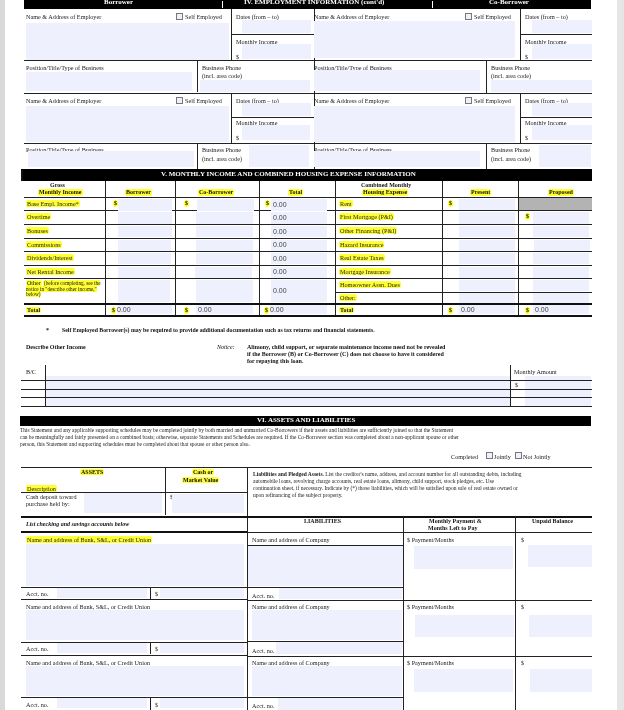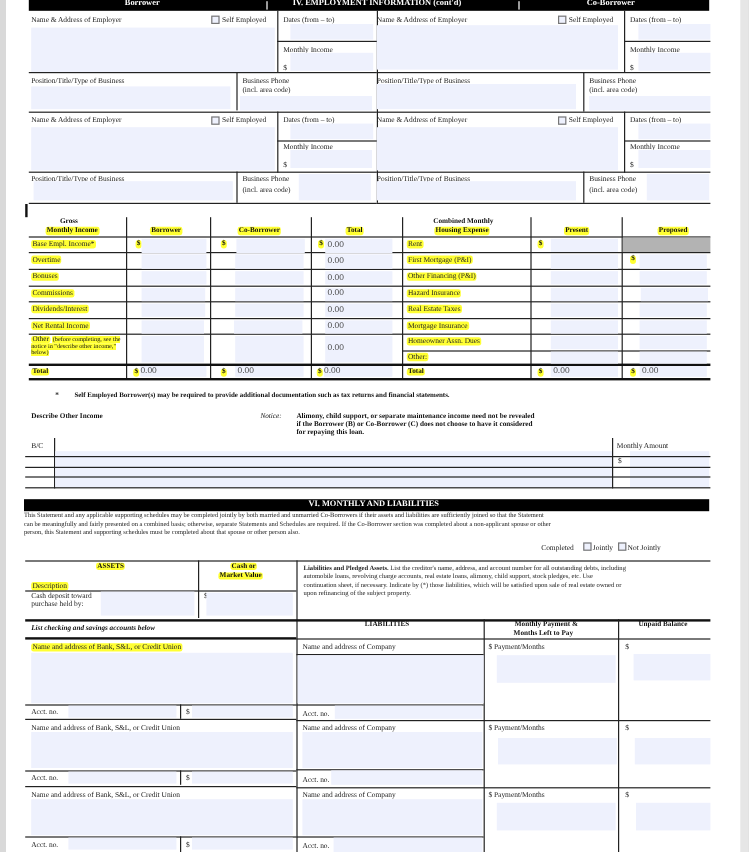--- a/index.html
+++ b/index.html
@@ -116,20 +116,23 @@
   <div class="hline" style="left:309px; top:143px; width:278px;"></div>
 
   <div class="lbl" style="left:309px; top:146px;">Position/Title/Type of Business</div>
   <div class="fld" style="left:309px; top:151px; width:166px; height:16px;"></div>
   <div class="vline" style="left:481px; top:143px; height:26px;"></div>
   <div class="lbl" style="left:486px; top:146px;">Business Phone</div>
   <div class="lbl" style="left:486px; top:155px;">(incl. area code)</div>
   <div class="fld" style="left:534px; top:145px; width:52px; height:22px;"></div>
   <div class="hline" style="left:309px; top:169px; width:278px;"></div>
 
+  <div class="bar" style="left:16px; top:169px; width:571px; height:12px;">
+    <span class="abs" style="left:140px; top:1px;">V. MONTHLY INCOME AND COMBINED HOUSING EXPENSE INFORMATION</span>
+  </div>
   <div class="vline2" style="left:16px; top:170px; height:11px;"></div>
 
   <div class="blbl" style="left:45px; top:182px;">Gross</div>
   <div class="blbl hl" style="left:33px; top:189px;">Monthly Income</div>
   <div class="blbl hl" style="left:120px; top:189px;">Borrower</div>
   <div class="blbl hl" style="left:193px; top:189px;">Co-Borrower</div>
   <div class="blbl hl" style="left:283px; top:189px;">Total</div>
   <div class="blbl" style="left:356px; top:182px;">Combined Monthly</div>
   <div class="blbl hl" style="left:357px; top:189px;">Housing Expense</div>
   <div class="blbl hl" style="left:465px; top:189px;">Present</div>
@@ -264,21 +267,21 @@
 
   <div class="fld" style="left:41px; top:376px; width:464px; height:30px;"></div>
   <div class="fld" style="left:520px; top:376px; width:66px; height:30px;"></div>
   <div class="hline" style="left:16px; top:380px; width:571px;"></div>
   <div class="hline" style="left:16px; top:389px; width:571px;"></div>
   <div class="hline" style="left:16px; top:397px; width:571px;"></div>
   <div class="hline" style="left:16px; top:406px; width:571px;"></div>
   <div class="lbl" style="left:510px; top:381px;">$</div>
 
   <div class="bar" style="left:15px; top:416px; width:571px; height:10px;">
-    <span class="abs" style="left:237px; top:0;">VI. MONTHLY AND LIABILITIES</span>
+    <span class="abs" style="left:237px; top:0;">VI. ASSETS AND LIABILITIES</span>
   </div>
   <div class="para" style="left:15px; top:427px; width:573px; font-size:5.4px;">
     <div>This Statement and any applicable supporting schedules may be completed jointly by both married and unmarried Co-Borrowers if their assets and liabilities are sufficiently joined so that the Statement</div>
     <div>can be meaningfully and fairly presented on a combined basis; otherwise, separate Statements and Schedules are required. If the Co-Borrower section was completed about a non-applicant spouse or other</div>
     <div>person, this Statement and supporting schedules must be completed about that spouse or other person also.</div>
   </div>
   <div class="lbl" style="left:446px; top:453px;">Completed</div>
   <div class="cb" style="left:481px; top:452px;"></div>
   <div class="lbl" style="left:489px; top:453px;">Jointly</div>
   <div class="cb" style="left:510px; top:452px;"></div>

